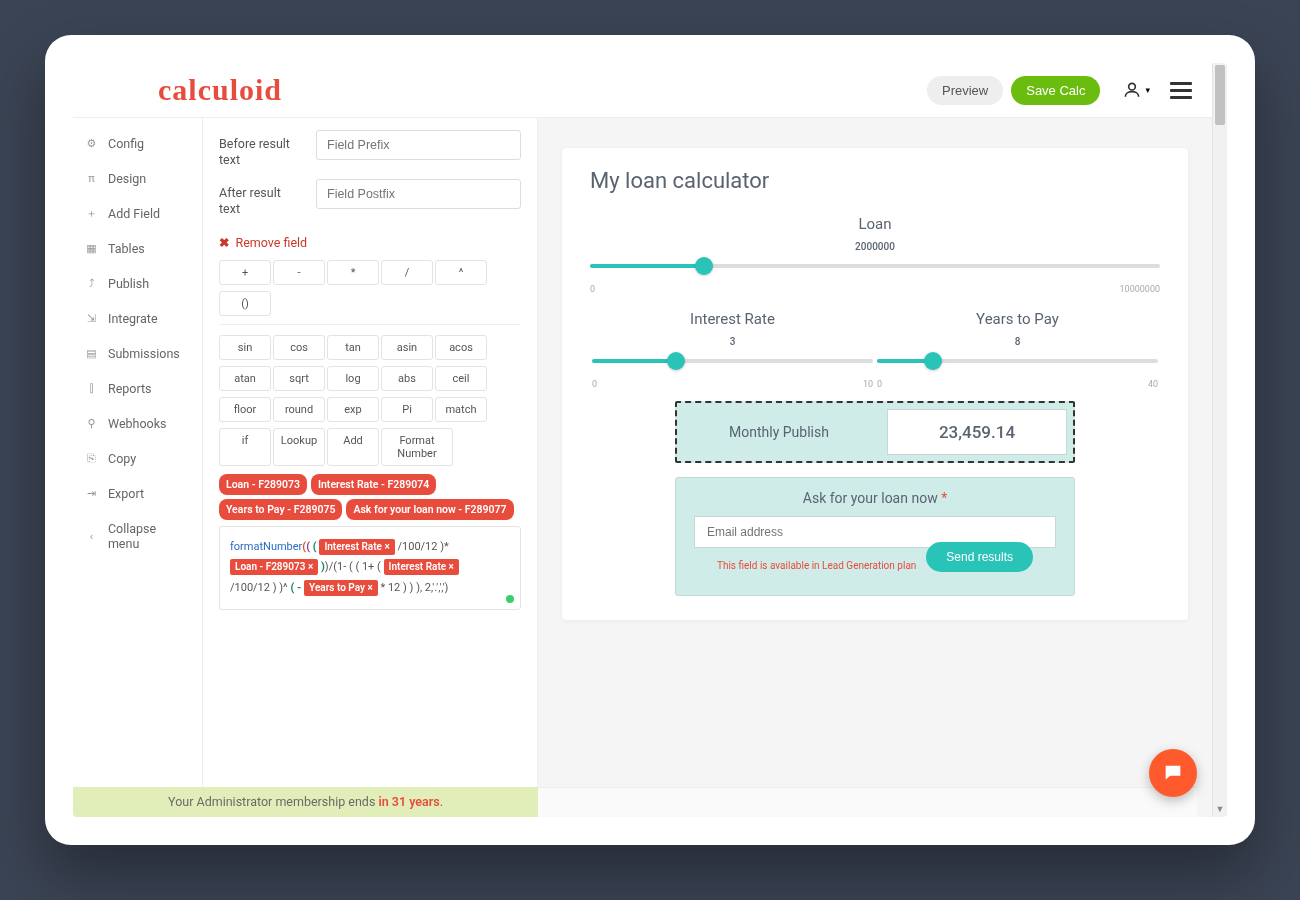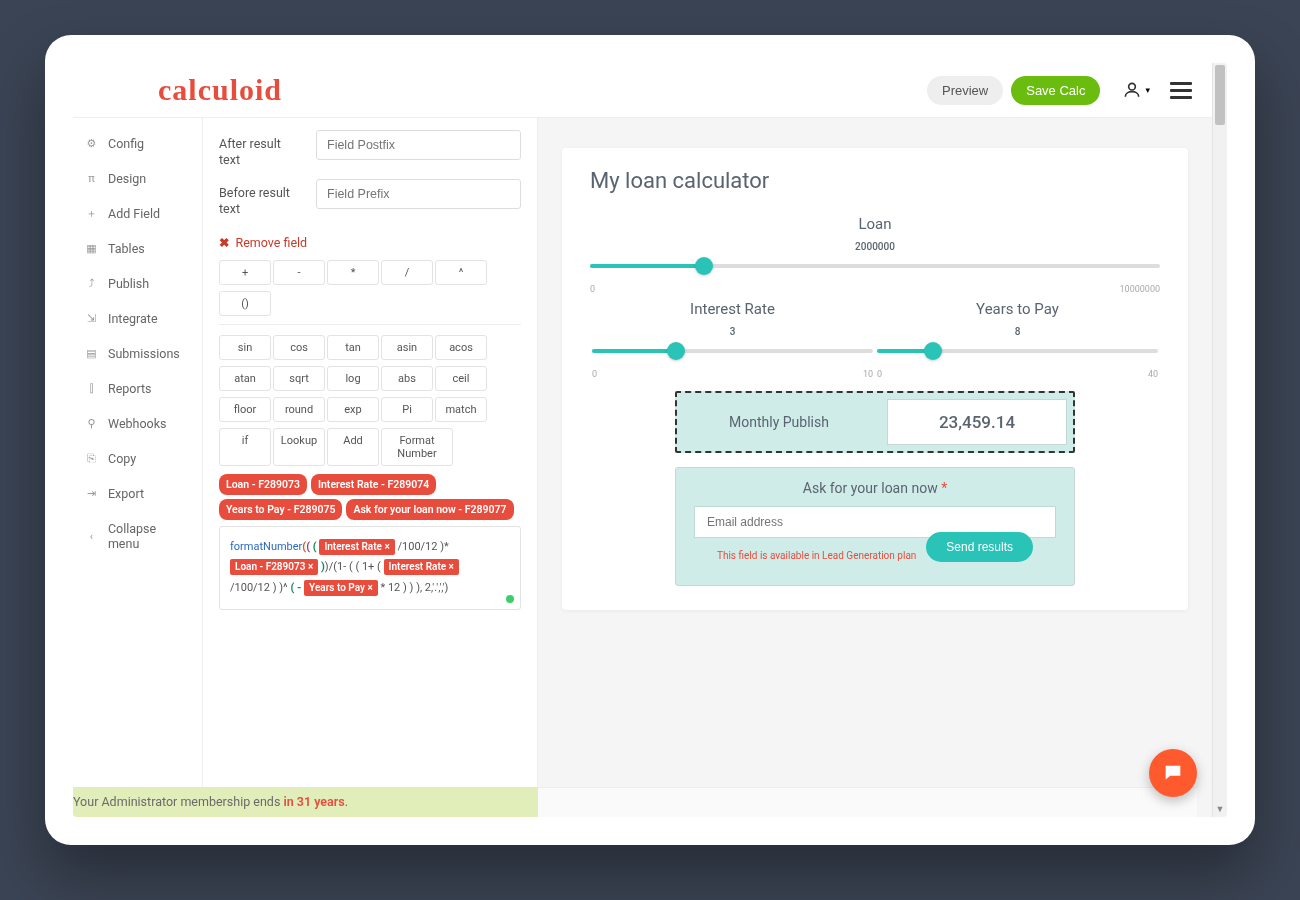--- a/index.html
+++ b/index.html
@@ -43,41 +43,41 @@
 .formula-box{ border:1px solid #e3e3e3; border-radius:3px; padding:10px; font-size:11px; line-height:1.9; color:#555; position:relative; margin-top:6px;}
 .formula-box .fn{color:#2a6abf;}
 .formula-box .p1{color:#d45b1a; font-weight:bold;}
 .formula-box .p2{color:#8a3aa8; font-weight:bold;}
 .formula-box .p3{color:#1a8a5a; font-weight:bold;}
 .tok{ background:#e84c3d; color:#fff; padding:1px 5px; border-radius:2px; font-size:10px; font-weight:600; display:inline-block; line-height:1.4;}
 .green-dot{ position:absolute; right:6px; bottom:6px; width:8px; height:8px; border-radius:50%; background:#3bcf6a;}
 .panel-right{ flex:1; background:#f5f5f5; padding:30px 24px; overflow:auto;}
 .calc-card{ background:#fff; border-radius:4px; box-shadow:0 1px 4px rgba(0,0,0,.05); padding:20px 28px 24px 28px;}
 .calc-title{ font-size:22px; color:#5a6470; font-weight:400; margin-bottom:16px;}
-.field-block{ margin-bottom:0;}
+.field-block{ margin-bottom:10px;}
 .field-label{ text-align:center; color:#5a6470; font-size:15px; padding:6px 0;}
 .field-value{ text-align:center; color:#5a6470; font-size:10px; font-weight:500; padding:2px 0;}
 .slider-wrap{ position:relative; height:26px; margin-top:2px;}
 .slider-track{ position:absolute; left:0; right:0; top:8px; height:4px; background:#ddd; border-radius:2px;}
 .slider-fill{ position:absolute; left:0; top:8px; height:4px; background:#2ac3b8; border-radius:2px;}
 .slider-thumb{ position:absolute; top:1px; width:18px; height:18px; background:#2ac3b8; border-radius:50%; box-shadow:0 1px 3px rgba(0,0,0,.2); cursor:pointer; margin-left:-9px;}
 .slider-minmax{ display:flex; justify-content:space-between; font-size:9px; color:#aaa; margin-top:2px;}
 .two-col{display:flex; gap:0; margin-bottom:8px;}
 .two-col > div{flex:1; padding:0 2px;}
 .result-box{ border:2px dashed #333; background:#d0ece9; border-radius:2px; display:flex; align-items:center; margin:12px auto 14px auto; width:400px;}
 .result-box .lbl{ flex:1; text-align:center; color:#5a6470; font-size:14px; padding:16px 10px;}
 .result-box .val{ width:180px; background:#fff; border:1px solid #c3d9d6; margin:6px; padding:12px 0; text-align:center; font-size:17px; color:#5a6470; font-weight:500;}
 .ask-box{ border:1px solid #c3d9d6; background:#d0ece9; border-radius:3px; padding:12px 18px 20px 18px; width:400px; margin:0 auto; text-align:center;}
 .ask-box .atitle{ color:#5a6470; font-size:14px; margin-bottom:10px;}
 .ask-box .atitle .req{color:#e84c3d;}
 .ask-box input{ width:100%; border:1px solid #c3d9d6; border-radius:0; padding:8px 12px; font-size:12px; color:#888;}
 .ask-box .note{ color:#e84c3d; font-size:10px; text-align:right; margin-top:6px;}
 .ask-box .send{ background:#2ac3b8; color:#fff; border:none; border-radius:16px; padding:8px 20px; font-size:12px; margin-top:-5px; position:relative; top:-3px; cursor:pointer;}
 .ask-box .sendwrap{display:flex; align-items:center; justify-content:center; gap:10px; margin-top:2px;}
-.footer{ position:absolute; left:0; right:15px; bottom:0; height:30px; line-height:30px; text-align:left; font-size:12.5px; color:#6a6a6a;}
+.footer{ position:absolute; left:0; right:15px; bottom:0; height:30px; line-height:30px; text-align:center; font-size:12.5px; color:#6a6a6a;}
 .footer .left{ width:465px; background:#e2eeb9; position:absolute; left:0; bottom:0; height:30px;}
 .footer .right{ position:absolute; left:465px; right:0; bottom:0; height:30px; background:#fafafa; border-top:1px solid #eee;}
 .footer b{color:#e84c3d; font-weight:600;}
 .fab{ position:absolute; right:30px; bottom:20px; width:48px; height:48px; border-radius:50%; background:#ff5a2e; display:flex; align-items:center; justify-content:center; box-shadow:0 4px 12px rgba(0,0,0,.25); cursor:pointer;}
 .fab svg{width:22px; height:22px;}
 </style>
 </head>
 <body>
 
 <div class="device">
@@ -154,26 +154,26 @@
               <span>Export</span>
             </div>
             <div class="nav-item">
               <span class="ic">‹</span>
               <span>Collapse menu</span>
             </div>
           </div>
 
       <div class="panel-left">
         <div class="form-row">
+          <label>Before result text</label>
+          <input placeholder="Field Prefix" style="">
+        </div>
+        <div class="form-row">
           <label>After result text</label>
           <input placeholder="Field Postfix" style="">
-        </div>
-        <div class="form-row">
-          <label>Before result text</label>
-          <input placeholder="Field Prefix" style="">
         </div>
         <div class="remove-link">
           <span style="font-weight:bold;">✖</span>
           <span>Remove field</span>
         </div>
         <div class="opgrid" id="ops-basic">
               <div class="opbtn">+</div>
               <div class="opbtn">-</div>
               <div class="opbtn">*</div>
               <div class="opbtn">/</div>

